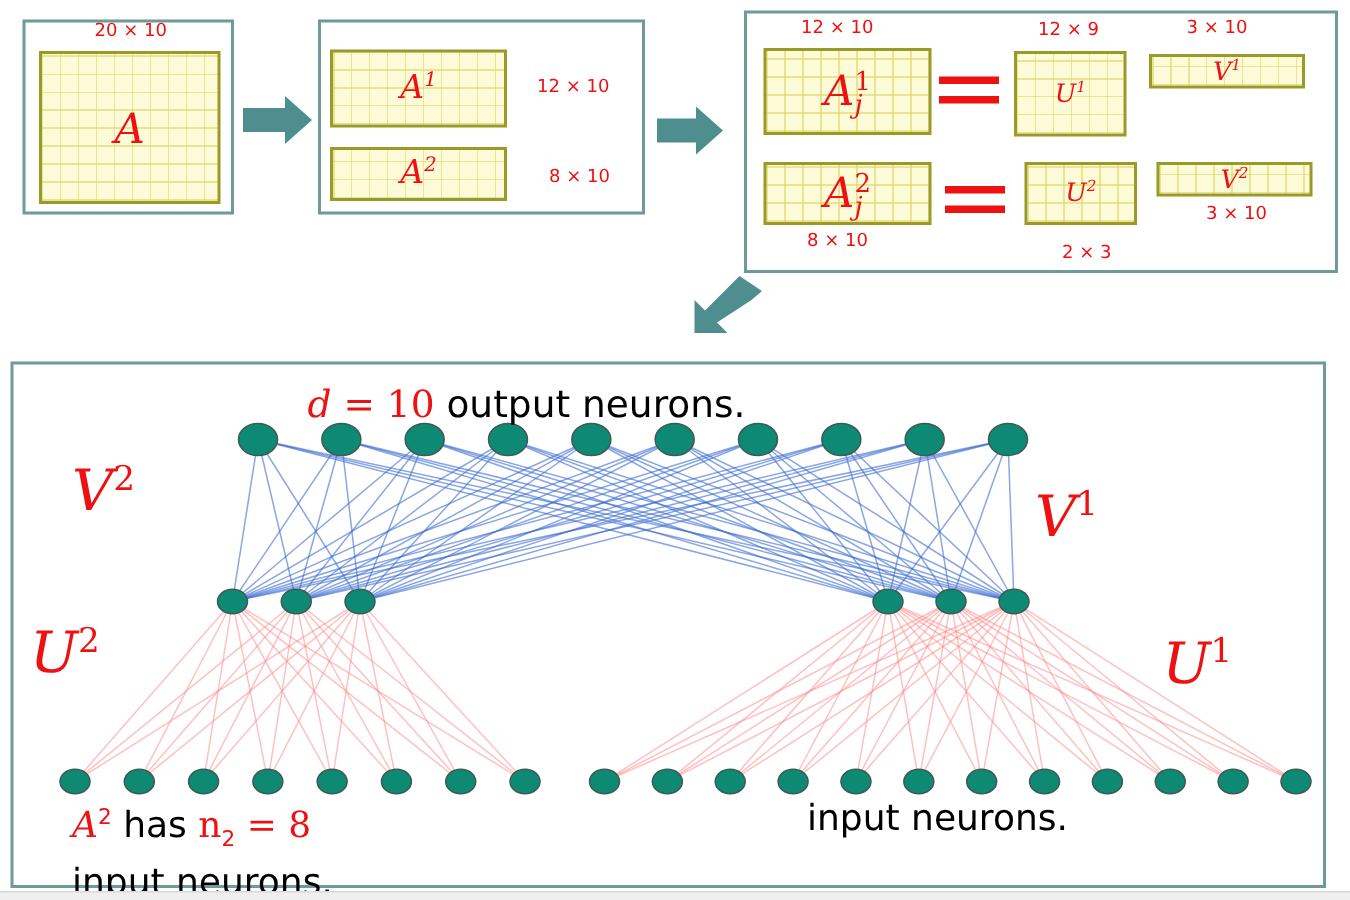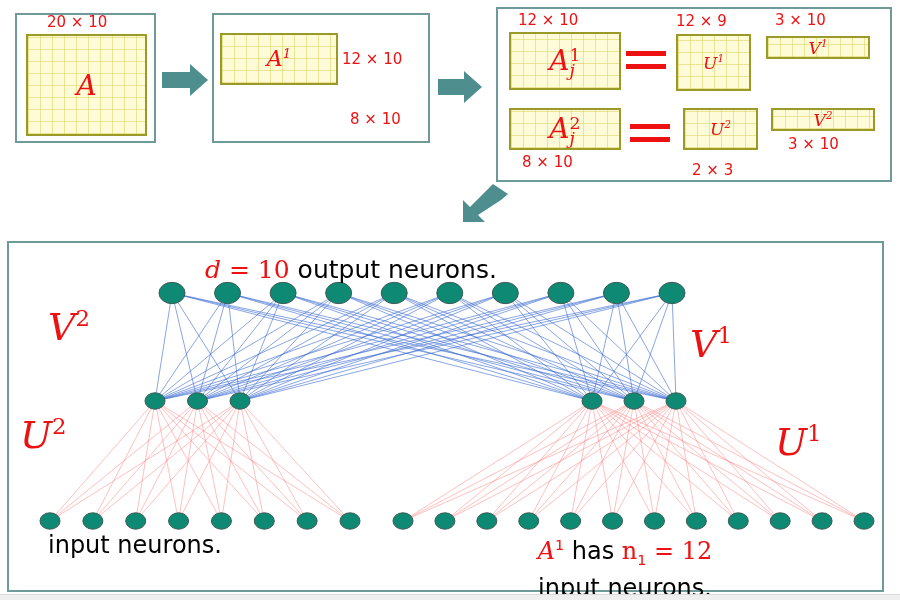--- a/index.html
+++ b/index.html
@@ -7,21 +7,21 @@
   .panel { position:absolute; border:2px solid #6e9a9a; background:#fff; box-sizing:border-box; }
   .mat {
     position:absolute; box-sizing:border-box; border:2px solid #9a9a28;
     background-color:#fdfbd8;
     background-image:
       repeating-linear-gradient(90deg, rgba(220,210,90,0.55) 0 1px, transparent 1px 12px),
       repeating-linear-gradient(0deg, rgba(220,210,90,0.55) 0 1px, transparent 1px 12px);
     display:flex; align-items:center; justify-content:center;
   }
   .red { color:#ee1111; }
-  .dim { position:absolute; color:#ee1111; font-family:"DejaVu Sans", sans-serif; font-size:15px; white-space:nowrap; }
+  .dim { position:absolute; color:#ee1111; font-family:"DejaVu Sans", sans-serif; font-size:12px; white-space:nowrap;margin-left:16px; }
   .sym { font-family:"DejaVu Serif", serif; font-style:italic; color:#ee1111; }
   .sym sup, .sym sub { font-size:0.6em; }
   .eq { position:absolute; width:40px; height:22px; }
   .eq::before, .eq::after { content:""; position:absolute; left:0; right:0; height:5px; background:#ee1111; }
   .eq::before { top:2px; } .eq::after { bottom:2px; }
   .label { position:absolute; white-space:nowrap; font-family:"DejaVu Sans", sans-serif; color:#000; }
   .big-sym { position:absolute; font-family:"DejaVu Serif", serif; font-style:italic; color:#ee1111; font-size:38px; }
   .big-sym sup { font-size:0.6em; font-style:normal; }
   svg { position:absolute; left:0; top:0; }
   .bottom-bar { position:absolute; left:0; top:594px; width:900px; height:6px; background:#efefef; border-top:1px solid #d9d9d9; }
@@ -40,20 +40,23 @@
   <polygon points="162,72 190,72 190,64 208,80 190,96 190,88 162,88" fill="#4f8e8e"></polygon>
   <polygon points="438,79 464,79 464,71 482,87 464,103 464,95 438,95" fill="#4f8e8e"></polygon>
   <polygon points="508,194 493,184 470,207 463,200 463,222 485,222 478,215 501,200" fill="#4f8e8e"></polygon>
 </svg>
 
 <div class="panel" style="left:212px;top:13px;width:218px;height:130px;">
   <div class="mat" style="left:6px;top:18px;width:118px;height:52px;">
     <span class="sym" style="font-size:22px;"><span>A</span><sup>1</sup></span>
   </div>
   <div class="dim" style="left:128px;top:35px;">12 × 10</div>
+  <div class="mat" style="left:6px;top:83px;width:118px;height:36px;">
+    <span class="sym" style="font-size:22px;"><span>A</span><sup>2</sup></span>
+  </div>
   <div class="dim" style="left:136px;top:95px;">8 × 10</div>
 </div>
 
 <div class="panel" style="left:496px;top:7px;width:396px;height:175px;">
 
   <div class="dim" style="left:20px;top:2px;">12 × 10</div>
   <div class="mat" style="left:11px;top:23px;width:112px;height:58px;">
     <span class="sym" style="font-size:28px;position:relative;"><span>A</span><span style="display:inline-flex;flex-direction:column;line-height:0.85;font-size:0.62em;vertical-align:middle;">
           <span style="font-style:normal;">1</span>
           <span>j</span>
@@ -257,21 +260,21 @@
 <div class="label" style="left:205px;top:255px;font-size:25px;">
   <span class="sym">d</span><span class="red" style="font-family:'DejaVu Serif',serif;"> = 10</span><span> output neurons.</span>
 </div>
 
 <div class="big-sym" style="left:48px;top:305px;"><span>V</span><sup>2</sup></div>
 <div class="big-sym" style="left:690px;top:322px;"><span>V</span><sup>1</sup></div>
 <div class="big-sym" style="left:20px;top:413px;"><span>U</span><sup>2</sup></div>
 <div class="big-sym" style="left:775px;top:420px;"><span>U</span><sup>1</sup></div>
 
 <div class="label" style="left:48px;top:531px;font-size:24px;line-height:28px;">
+  <div><span class="sym">A</span><sup class="red" style="font-size:0.6em;">2</sup><span> has </span><span class="red" style="font-family:'DejaVu Serif',serif;">n</span><sub class="red" style="font-size:0.6em;">2</sub><span class="red" style="font-family:'DejaVu Serif',serif;"> = 8</span></div>
   <div>input neurons.</div>
 </div>
 
 <div class="label" style="left:480px;top:531px;font-size:24px;line-height:28px;text-align:center;width:290px;">
-  <div><span class="sym">A</span><sup class="red" style="font-size:0.6em;">1</sup><span> has </span><span class="red" style="font-family:'DejaVu Serif',serif;">n</span><sub class="red" style="font-size:0.6em;">1</sub><span class="red" style="font-family:'DejaVu Serif',serif;"> = 12</span></div>
   <div>input neurons.</div>
 </div>
 
 <div class="bottom-bar"></div>
 
 </body></html>

